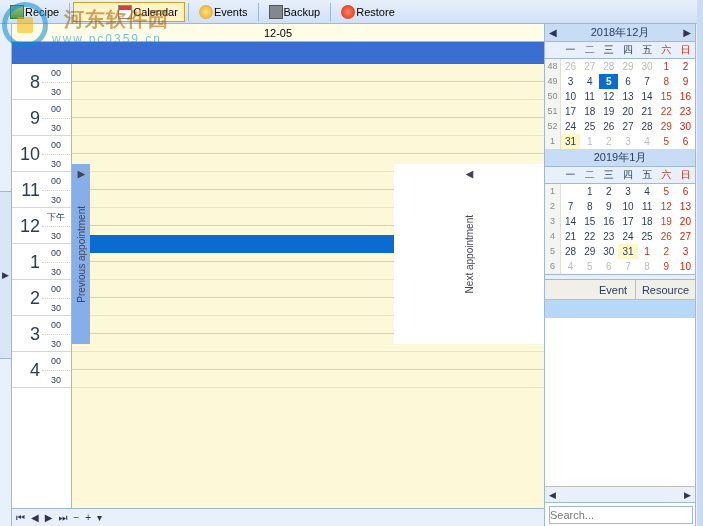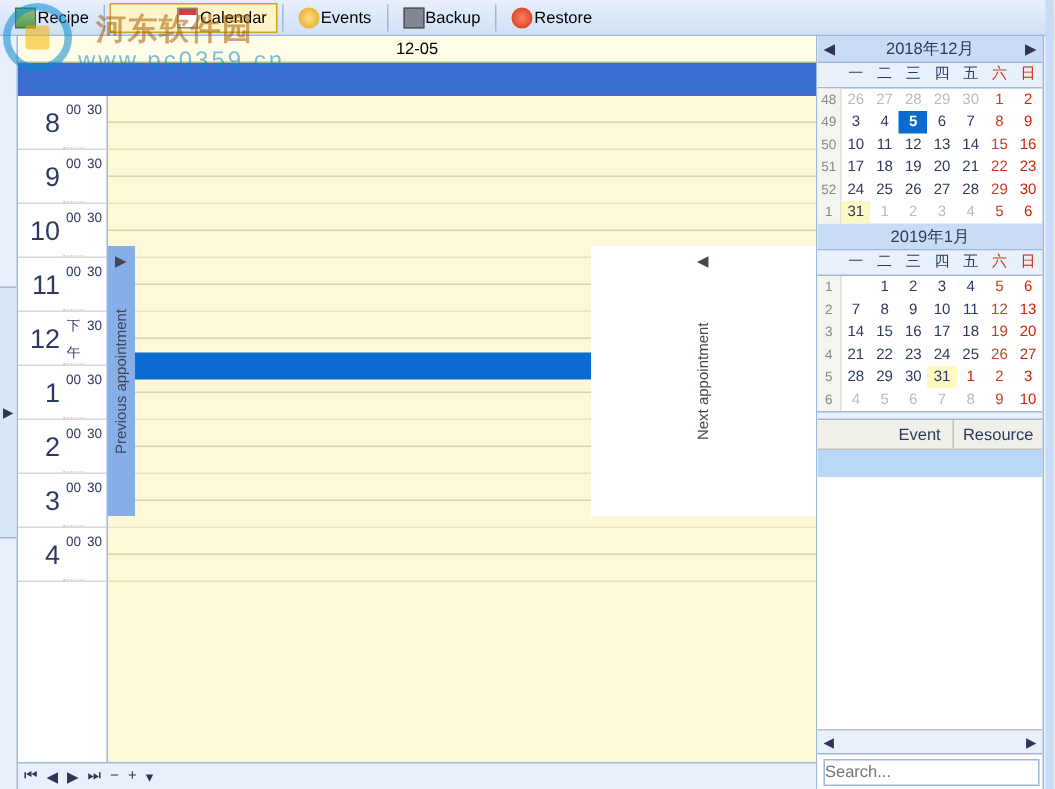--- a/index.html
+++ b/index.html
@@ -10,40 +10,40 @@
 .tool-btn { display: flex; align-items: center; gap: 1px; padding: 2px 6px; margin: 0 1px; border: 1px solid transparent; cursor: pointer; height: 20px; }
 .tool-btn.active { background: #fff3c8; border: 1px solid #d4a020; padding-left: 44px; }
 .tool-sep { width: 1px; height: 18px; background: #9fb8d8; margin: 0 2px; }
 .tool-ico { width: 14px; height: 14px; display: inline-block; }
 
 
 .watermark { position: absolute; top: 2px; left: 2px; width: 180px; height: 50px; opacity: 0.55; z-index: 50; pointer-events: none; }
 .wm-circle { position:absolute; width:46px; height:46px; border:5px solid #0a8cd0; border-radius:50%; top:0; left:0; }
 .wm-inner { position:absolute; width:16px; height:16px; background:#f5b400; top:15px; left:15px; border-radius:2px; }
 .wm-text { position:absolute; left:62px; top:4px; font-size:20px; font-weight:bold; color:#a16207; letter-spacing:1px; }
-.wm-sub { position:absolute; left:50px; top:30px; font-size:16px; color:#0a8cd0; letter-spacing:2px; }
+.wm-sub { position:absolute; left:50px; top:30px; font-size:12px; color:#0a8cd0; letter-spacing:2px; }
 
 
 .main { display:flex; height: calc(100% - 24px); }
 .left-rail { width:12px; background:#e8f0fc; border-right:1px solid #9fb8d8; display:flex; flex-direction:column; }
 .rail-toggle { flex:1; display:flex; align-items:center; justify-content:center; border-top:1px solid #9fb8d8; border-bottom:1px solid #9fb8d8; background:#d8e6f8; cursor:pointer; }
 .rail-toggle span { font-size:9px; color:#335; }
 .center { flex:1; display:flex; flex-direction:column; border-right:1px solid #9fb8d8; }
 
 
 .date-header { height:40px; background:#d946ef; border-bottom:1px solid #3a6cb8; position:relative; }
 .date-title { position:absolute; top:0; left:0; right:0; height:18px; background:#fffde8; text-align:center; line-height:18px; border-bottom:1px solid #b8b890; }
 .date-body { position:absolute; top:18px; left:0; right:0; bottom:0; background:#3a6ed0; }
 
 
 .schedule { flex:1; display:flex; overflow:hidden; position:relative; }
 .time-col { width:60px; background:#fff; border-right:1px solid #9fb8d8; }
 .time-row { height:36px; border-bottom:1px solid #d0d8e0; display:flex; }
 .time-hour { width:30px; text-align:right; font-size:18px; line-height:36px; padding-right:2px; color:#2a3a60; }
-.time-min { width:28px; display:flex; }
+.time-min { width:28px; display:flex; flex-direction:column; }
 .time-min span { flex:1; font-size:9px; text-align:center; line-height:18px; color:#2a3a60; border-bottom:1px dotted #d8d8c0; }
 .time-min span:last-child { border-bottom:none; }
 .grid-col { flex:1; background:#fdf9d8; position:relative; }
 .grid-line { height:18px; border-bottom:1px solid #e8e4c0; }
 .grid-line.hour { border-bottom:1px solid #d8d4a8; }
 
 
 .appt-handle { position:absolute; top:100px; width:18px; height:180px; background:#86aee8; display:flex; align-items:center; justify-content:center; cursor:pointer; }
 .appt-handle.left { left:0; }
 .appt-handle.right { right:0; }

